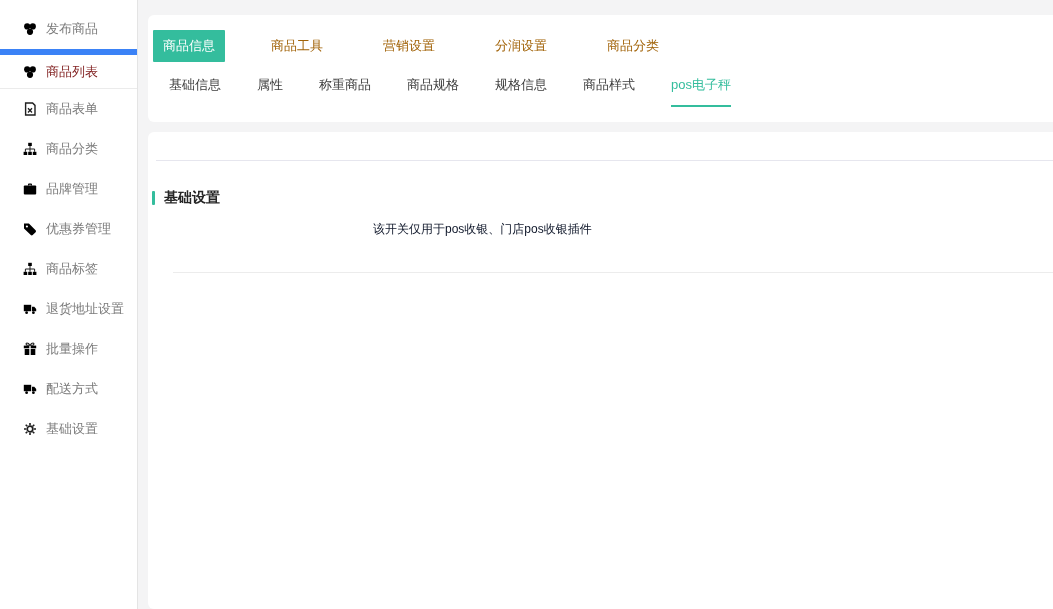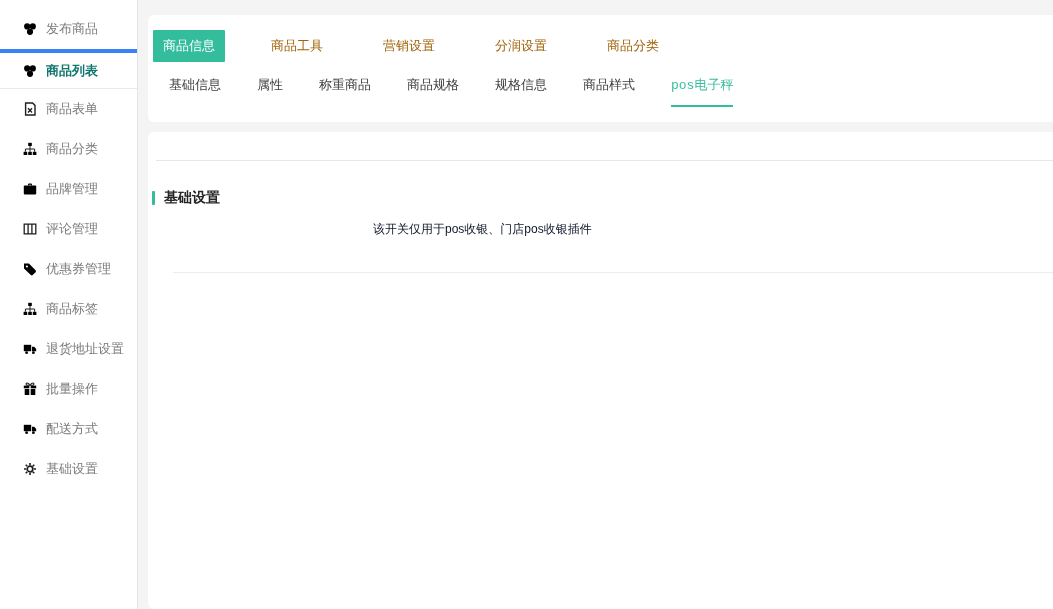--- a/index.html
+++ b/index.html
@@ -8,35 +8,35 @@
     font-family:"Liberation Sans","DejaVu Sans",sans-serif; background:#f4f4f5; }
   .app { display:flex; width:1053px; height:609px; }
 
   
   .sidebar { width:138px; height:609px; background:#fff; border-right:1px solid #e4e4e4;
     padding-top:9px; flex-shrink:0; }
   .side-item { height:40px; display:flex; align-items:center; padding-left:23px;
     gap:9px; font-size:13px; color:#7b7b7b; cursor:pointer; white-space:nowrap;
     border-top:1px solid transparent; border-bottom:1px solid transparent; }
   .side-item .ic { width:14px; height:14px; color:#1f1f1f; flex-shrink:0; }
-  .side-item.active { color:#0f766e; font-weight:bold;
-    border-top:4px solid #3b82f6; border-bottom:1px solid #ebebeb; }
+  .side-item.active { color:#7f1d1d; font-weight:normal;
+    border-top:6px solid #3b82f6; border-bottom:1px solid #ebebeb; }
 
   
   .main { flex:1; min-width:0; display:flex; flex-direction:column;
     padding:15px 0 0 10px; background:#f4f4f5; }
   .card { background:#fff; border-radius:6px 0 0 6px; }
 
   
   .tabs-card { height:107px; flex-shrink:0; }
   .tabs-row1 { display:flex; align-items:center; padding:15px 0 0 5px; column-gap:60px; }
   .tab1 { font-size:13px; color:#a16207; cursor:pointer; width:52px; text-align:center; }
   .tab1.active { width:auto; background:var(--green); color:#fff; border-radius:1px;
     padding:7px 10px; margin-right:-14px; }
-  .tabs-row2 { display:flex; padding:14px 0 0 21px; column-gap:36px;font-family:Liberation Mono, monospace; }
+  .tabs-row2 { display:flex; padding:14px 0 0 21px; column-gap:36px; }
   .tab2 { font-size:13px; color:#3c3c3c; cursor:pointer; padding-bottom:11px;
     border-bottom:2px solid transparent; }
   .tab2.active { color:var(--green); border-bottom-color:var(--green); }
 
   
   .content-card { flex:1; margin-top:10px; display:flex; flex-direction:column; }
   .content-header { height:29px; border-bottom:1px solid #e6e6ee; margin-left:8px; }
   .section-title { display:flex; align-items:center; gap:9px; margin:28px 0 0 4px;
     font-size:14px; font-weight:bold; color:#262626; }
   .title-bar { width:3px; height:14px; background:var(--green); border-radius:1px; }
@@ -127,26 +127,20 @@
       <svg class="ic">
           <use href="#i-sitemap"></use>
         </svg>
       <span>商品分类</span>
     </div>
     <div class="side-item">
       <svg class="ic">
           <use href="#i-briefcase"></use>
         </svg>
       <span>品牌管理</span>
-    </div>
-    <div class="side-item">
-      <svg class="ic">
-          <use href="#i-columns"></use>
-        </svg>
-      <span>评论管理</span>
     </div>
     <div class="side-item">
       <svg class="ic">
           <use href="#i-tag"></use>
         </svg>
       <span>优惠券管理</span>
     </div>
     <div class="side-item">
       <svg class="ic">
           <use href="#i-sitemap"></use>

